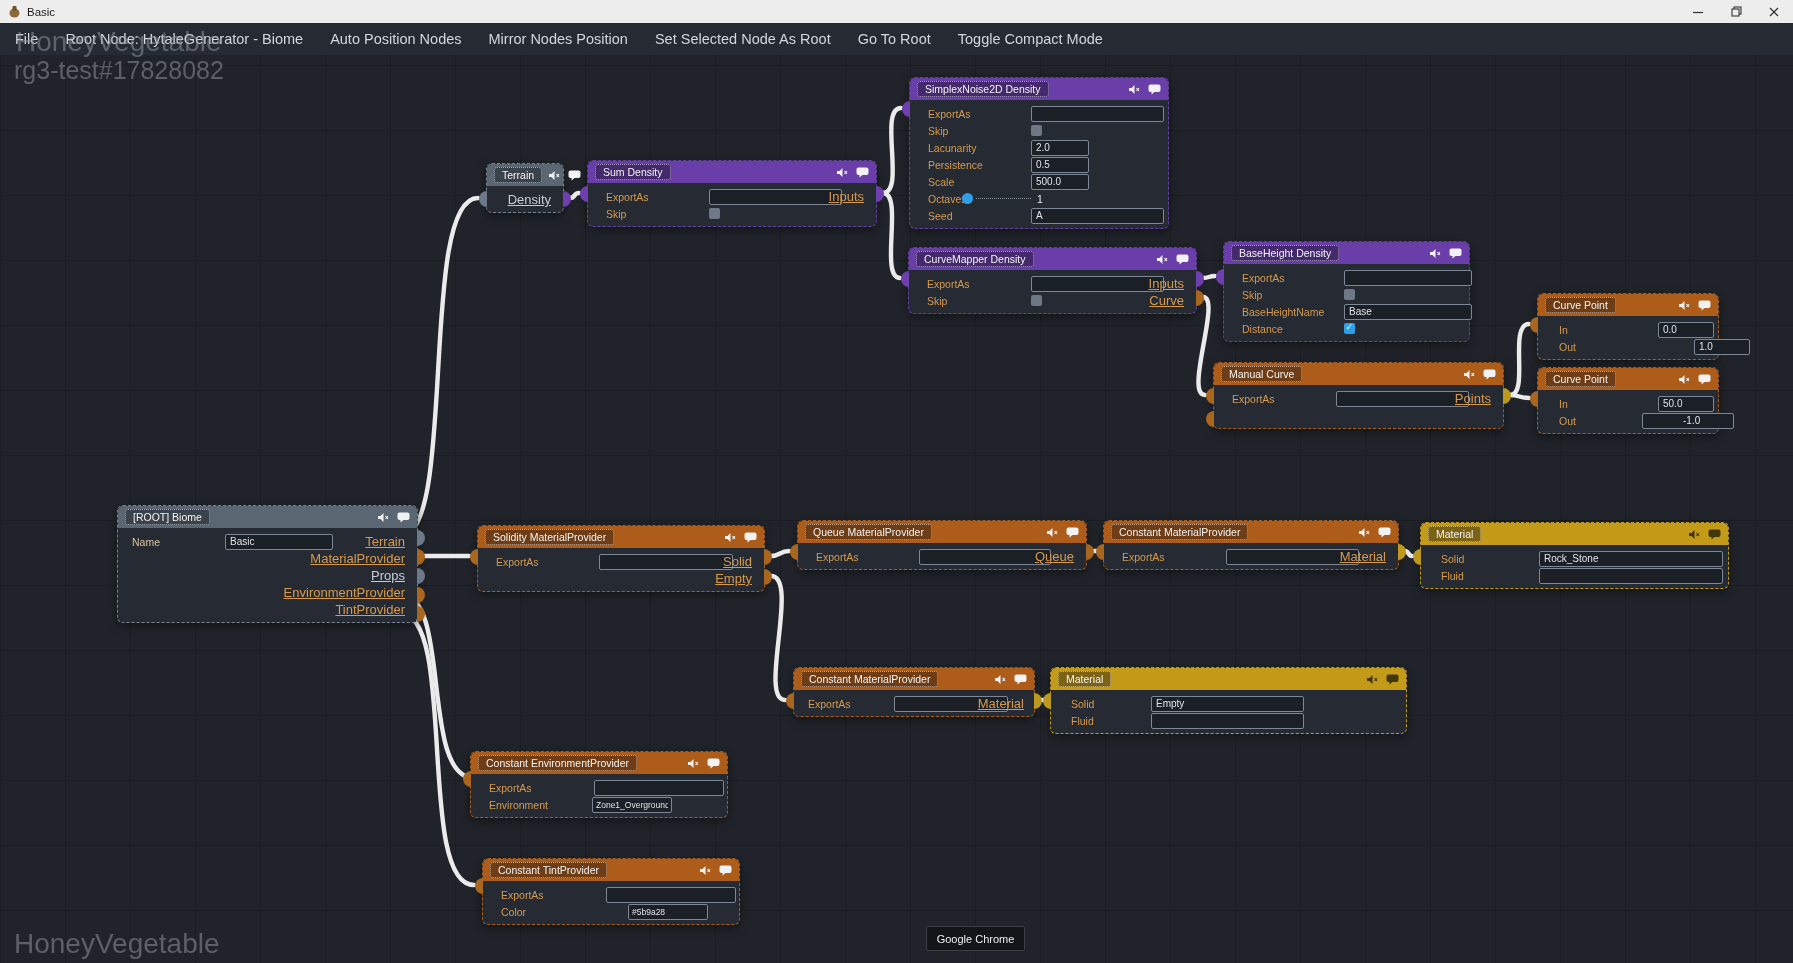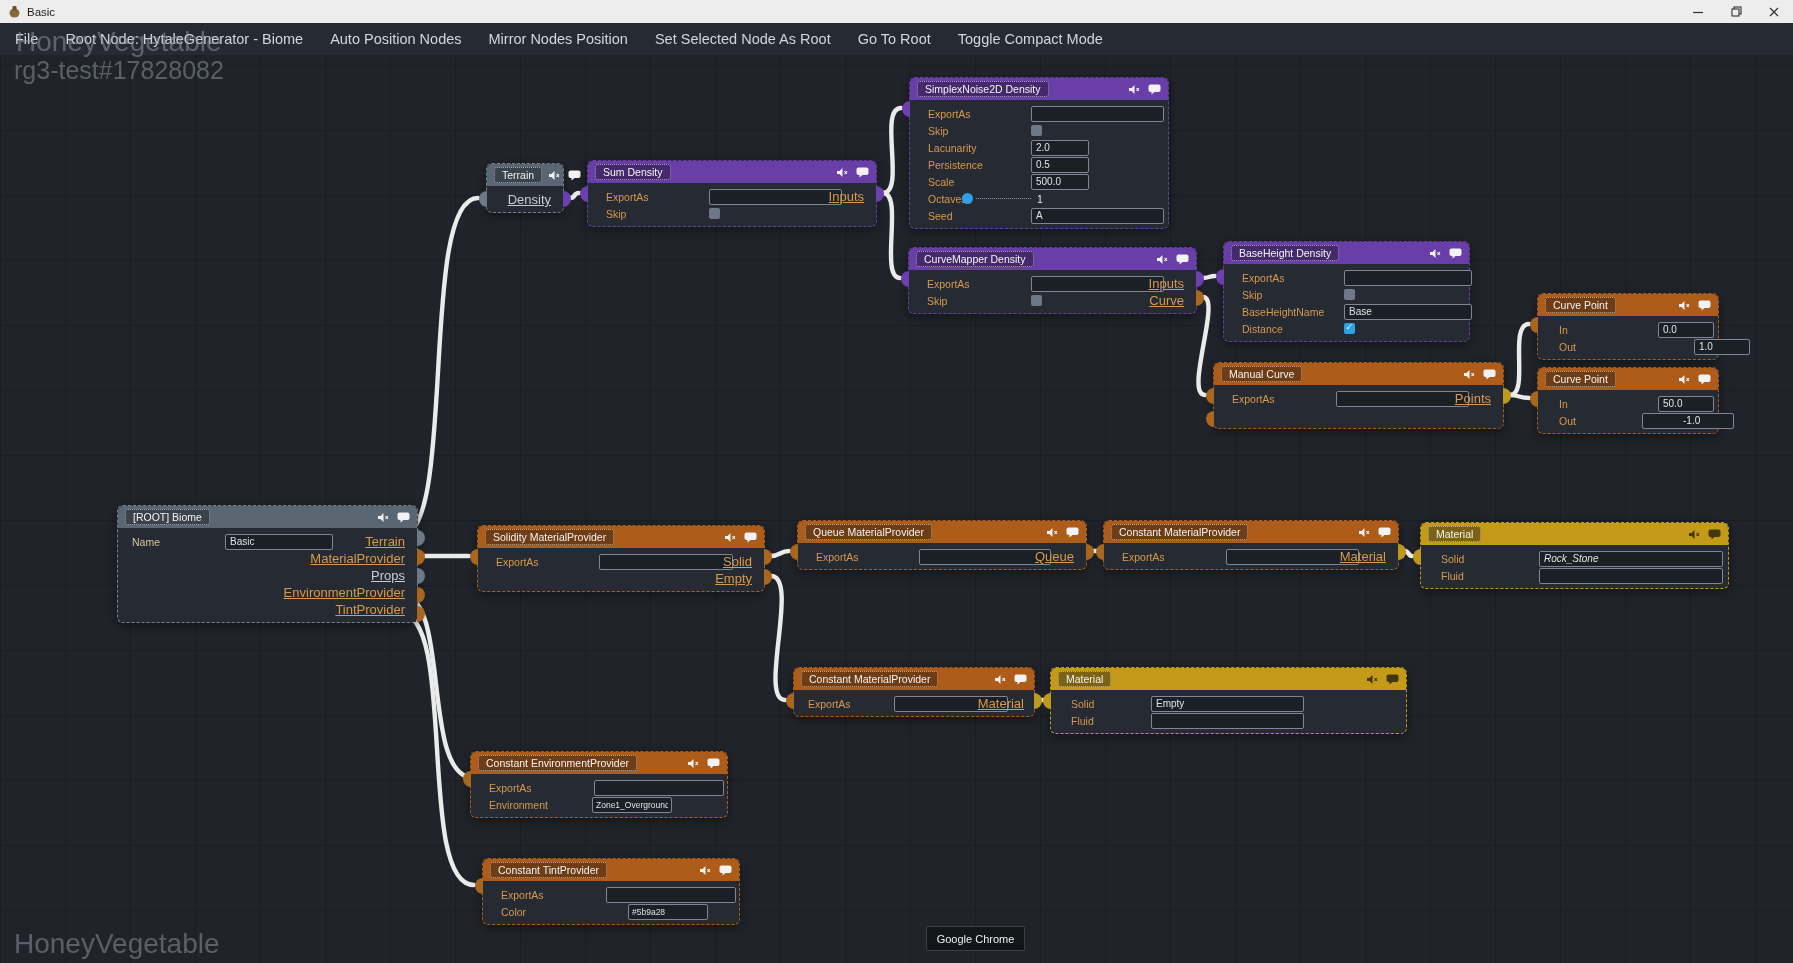--- a/index.html
+++ b/index.html
@@ -508,21 +508,21 @@
         </svg>
         <svg width="13" height="11">
           <rect x="0.5" y="0.5" width="12" height="7.5" rx="2" fill="currentColor"></rect>
           <path d="M3.5 8 L3.5 10.5 L6.5 8 Z" fill="currentColor"></path>
         </svg>
       </span>
   </div>
   <div class="nb">
     <div class="row">
         <span class="lbl" style="margin-left:20px">Solid</span>
-        <input class="tin" style="left: 118px; width: 174px; font-style: italic;" value="Rock_Stone">
+        <input class="tin" style="left: 118px; width: 174px;" value="Rock_Stone">
       </div>
     <div class="row">
         <span class="lbl" style="margin-left:20px">Fluid</span>
         <input class="tin" style="left: 118px; width: 174px;" value="">
       </div>
   </div>
   <span class="port left p-gold" style="top:26px"></span>
 </div>
 
 <div class="node orange" style="left:793px;top:667px;width:240px;">

